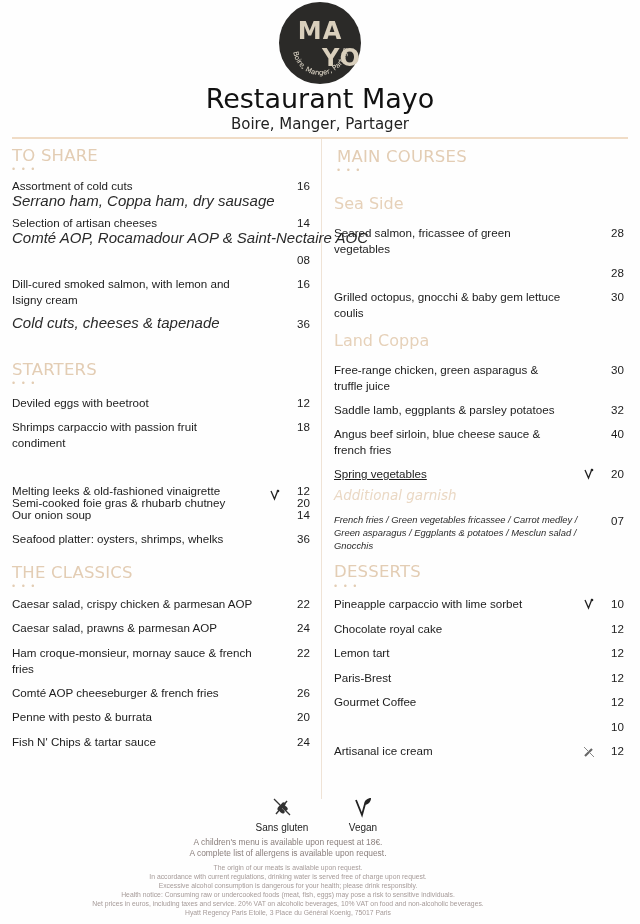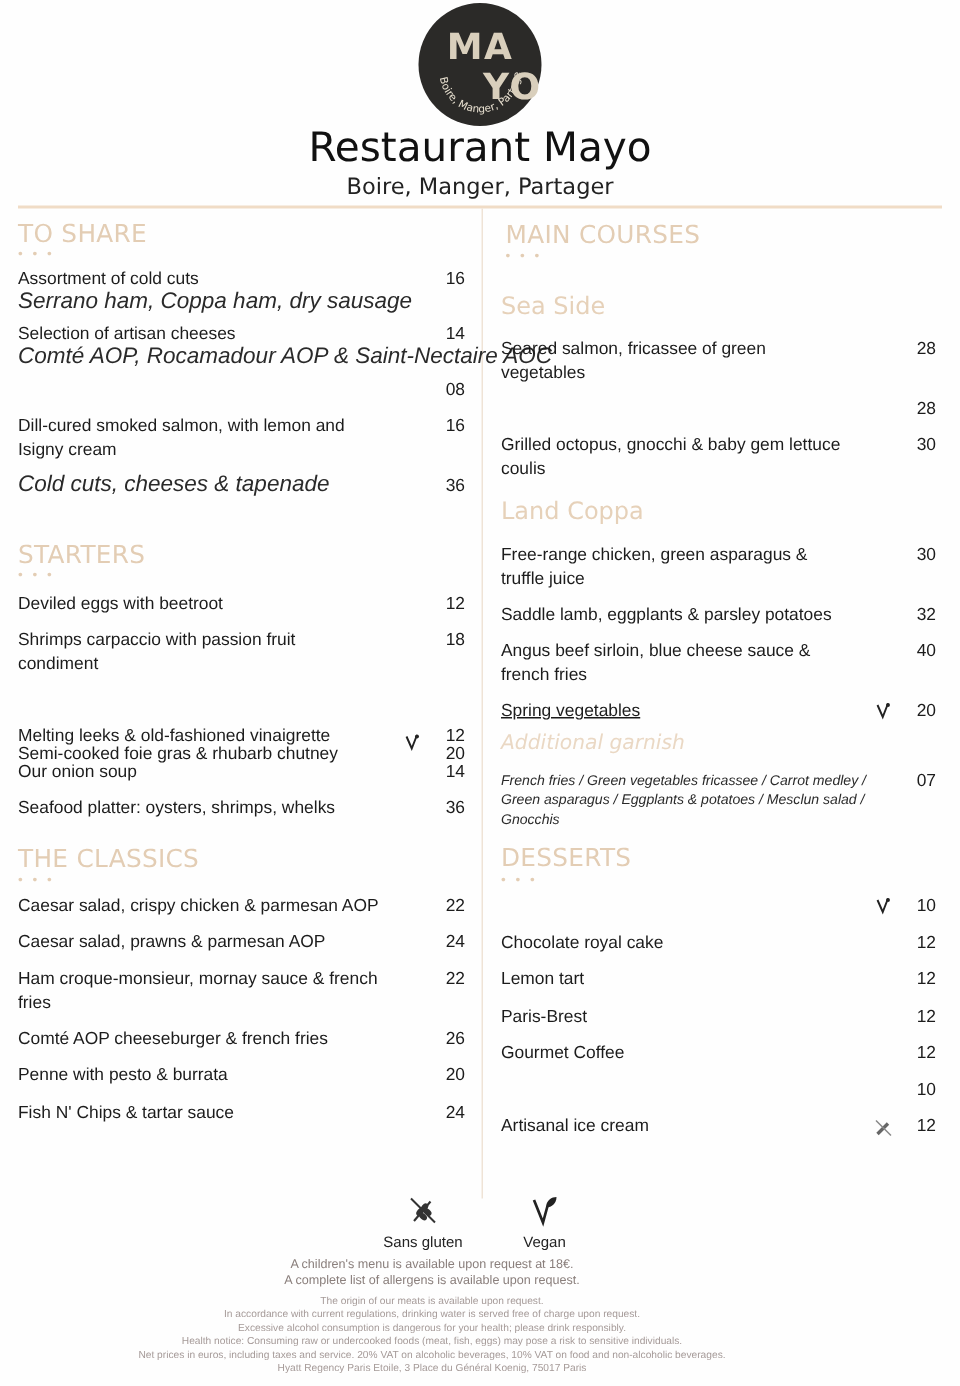--- a/index.html
+++ b/index.html
@@ -196,20 +196,21 @@
 
   <div class="item" style="top:513px;">
     <span class="garnish-desc">French fries / Green vegetables fricassee / Carrot medley / Green asparagus  / Eggplants &amp; potatoes / Mesclun salad / Gnocchis</span>
     <span class="item-price">07</span>
   </div>
 
   <div class="section-title" style="top:562px;">DESSERTS</div>
   <div class="dots" style="top:583px;">• • •</div>
 
   <div class="item" style="top:596px;">
+    <span class="item-name">Pineapple carpaccio with lime sorbet</span>
     <svg class="veg" style="left:250px;" viewBox="0 0 10 12">
         <path d="M1 2 L4.5 10 L8 1" stroke="#222" stroke-width="1.3" fill="none"></path>
         <circle cx="8" cy="2" r="1.3" fill="#222"></circle>
       </svg>
     <span class="item-price">10</span>
   </div>
   <div class="item" style="top:621px;">
     <span class="item-name">Chocolate royal cake</span>
     <span class="item-price">12</span>
   </div>

